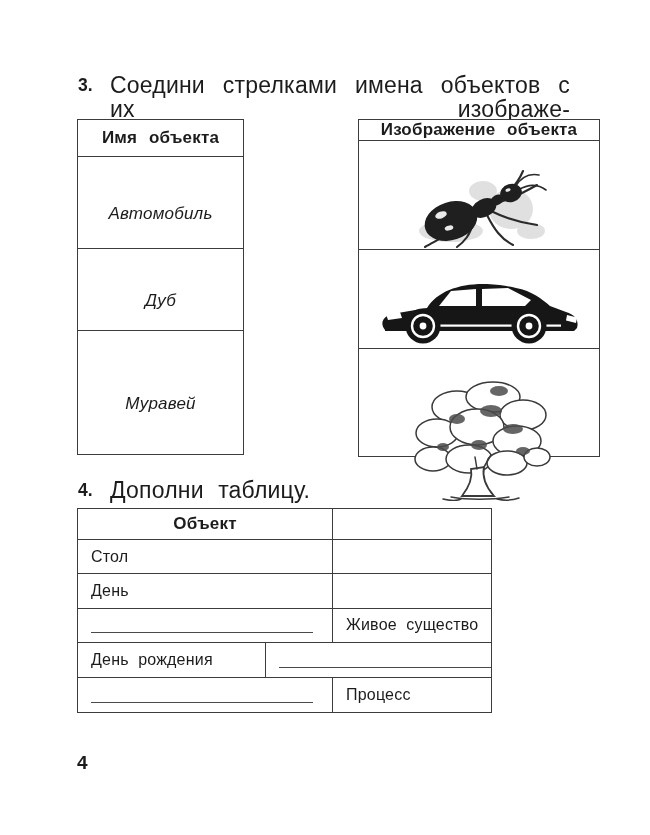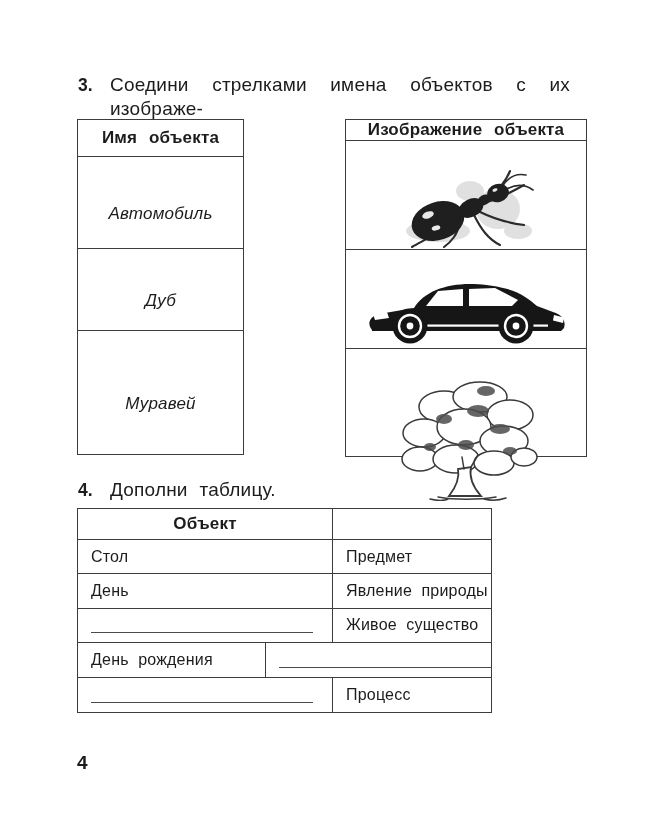--- a/index.html
+++ b/index.html
@@ -11,21 +11,21 @@
     color: #1c1c1c;
     overflow: hidden;
   }
   .abs { position: absolute; }
 
   
   .ex-num {
     font-weight: bold; font-size: 17.5px; line-height: 24px;
   }
   .instruction {
-    font-size: 19px; line-height: 24px;
+    font-size: 23px; line-height: 24px;
     word-spacing: 0.34em; letter-spacing: 0.2px;
   }
   .just-line { display: block; text-align: justify; text-align-last: justify; }
 
   
   .match-table {
     border: 1.6px solid #3c3c3c;
     display: flex; flex-direction: column;
     background: #fff;
     gap: 24px;
@@ -87,21 +87,21 @@
   <span>ниями.</span>
 </div>
 
 <div class="abs match-table" style="left:77px; top:119px; width:167px; height:336px;">
   <div class="hdr" style="height:37px;">Имя объекта</div>
   <div class="row" style="flex:89;">Автомобиль</div>
   <div class="row" style="flex:76;">Дуб</div>
   <div class="row" style="flex:132;">Муравей</div>
 </div>
 
-<div class="abs match-table" style="left:345px; top:119px; width:242px; height:338px;">
+<div class="abs match-table" style="left:358px; top:119px; width:242px; height:338px;">
   <div class="hdr" style="height:37px;">Изображение объекта</div>
 
   <div class="row" style="flex:90;">
     <svg width="176" height="84" viewBox="0 0 176 84">
       <g fill="#d9d9d9" opacity="0.8">
         <ellipse cx="60" cy="66" rx="32" ry="11"></ellipse>
         <ellipse cx="120" cy="44" rx="22" ry="20"></ellipse>
         <ellipse cx="92" cy="26" rx="14" ry="10"></ellipse>
         <ellipse cx="140" cy="66" rx="14" ry="8"></ellipse>
       </g>
@@ -191,26 +191,24 @@
 
 <div class="abs instruction" style="left:110px; top:478px;">Дополни таблицу.</div>
 
 <div class="abs fill-table" style="left:77px; top:508px; width:415px; height:205px;">
   <div class="t-hdr">
     <div class="hc cell-l">Объект</div>
   </div>
 
   <div class="t-row">
     <div class="cell pl cell-l">Стол</div>
-    <div class="cell pl cell-r">Предмет</div>
   </div>
 
   <div class="t-row">
     <div class="cell pl cell-l">День</div>
-    <div class="cell pl cell-r">Явление природы</div>
   </div>
 
   <div class="t-row">
     <div class="cell pl cell-l blank-cell">
       <span class="blank-line" style="width:222px;"></span>
     </div>
     <div class="cell pl cell-r">Живое существо</div>
   </div>
 
   <div class="t-row">

